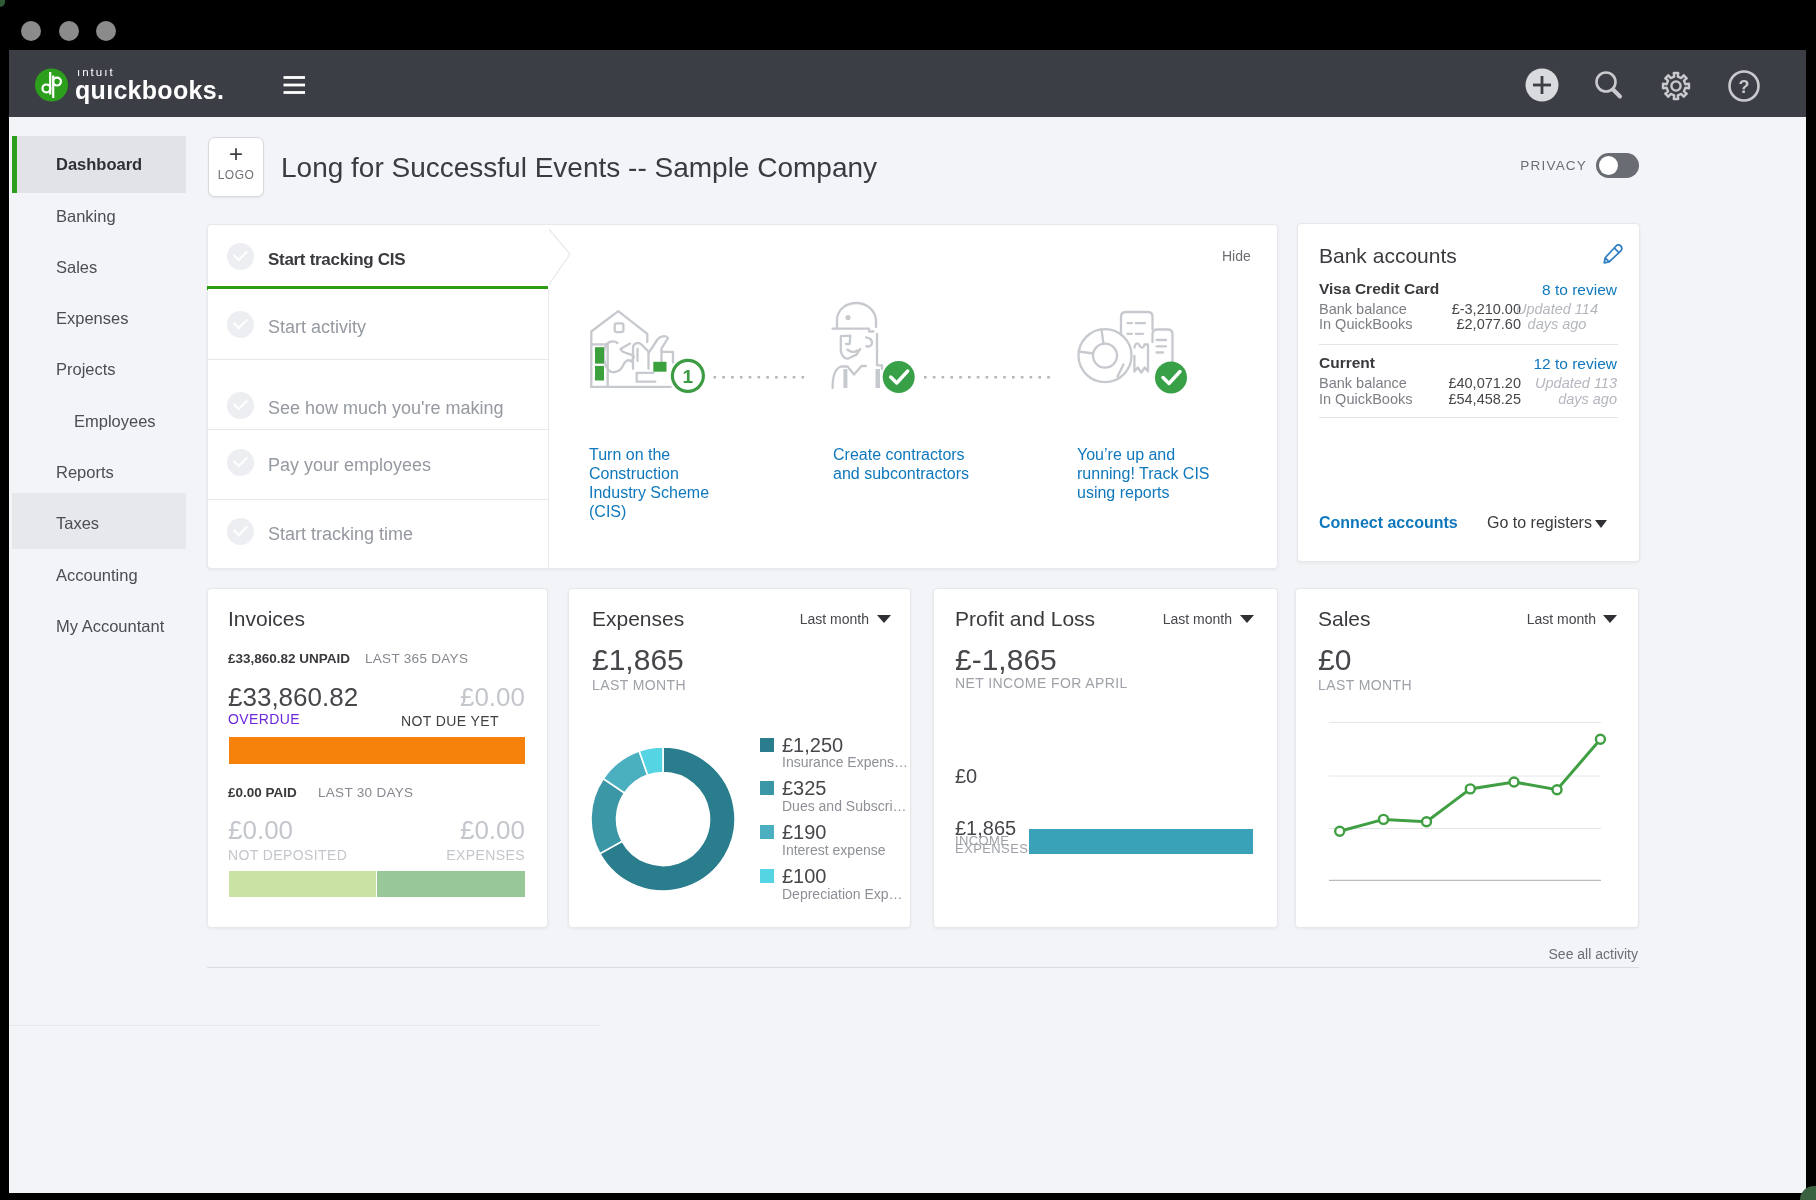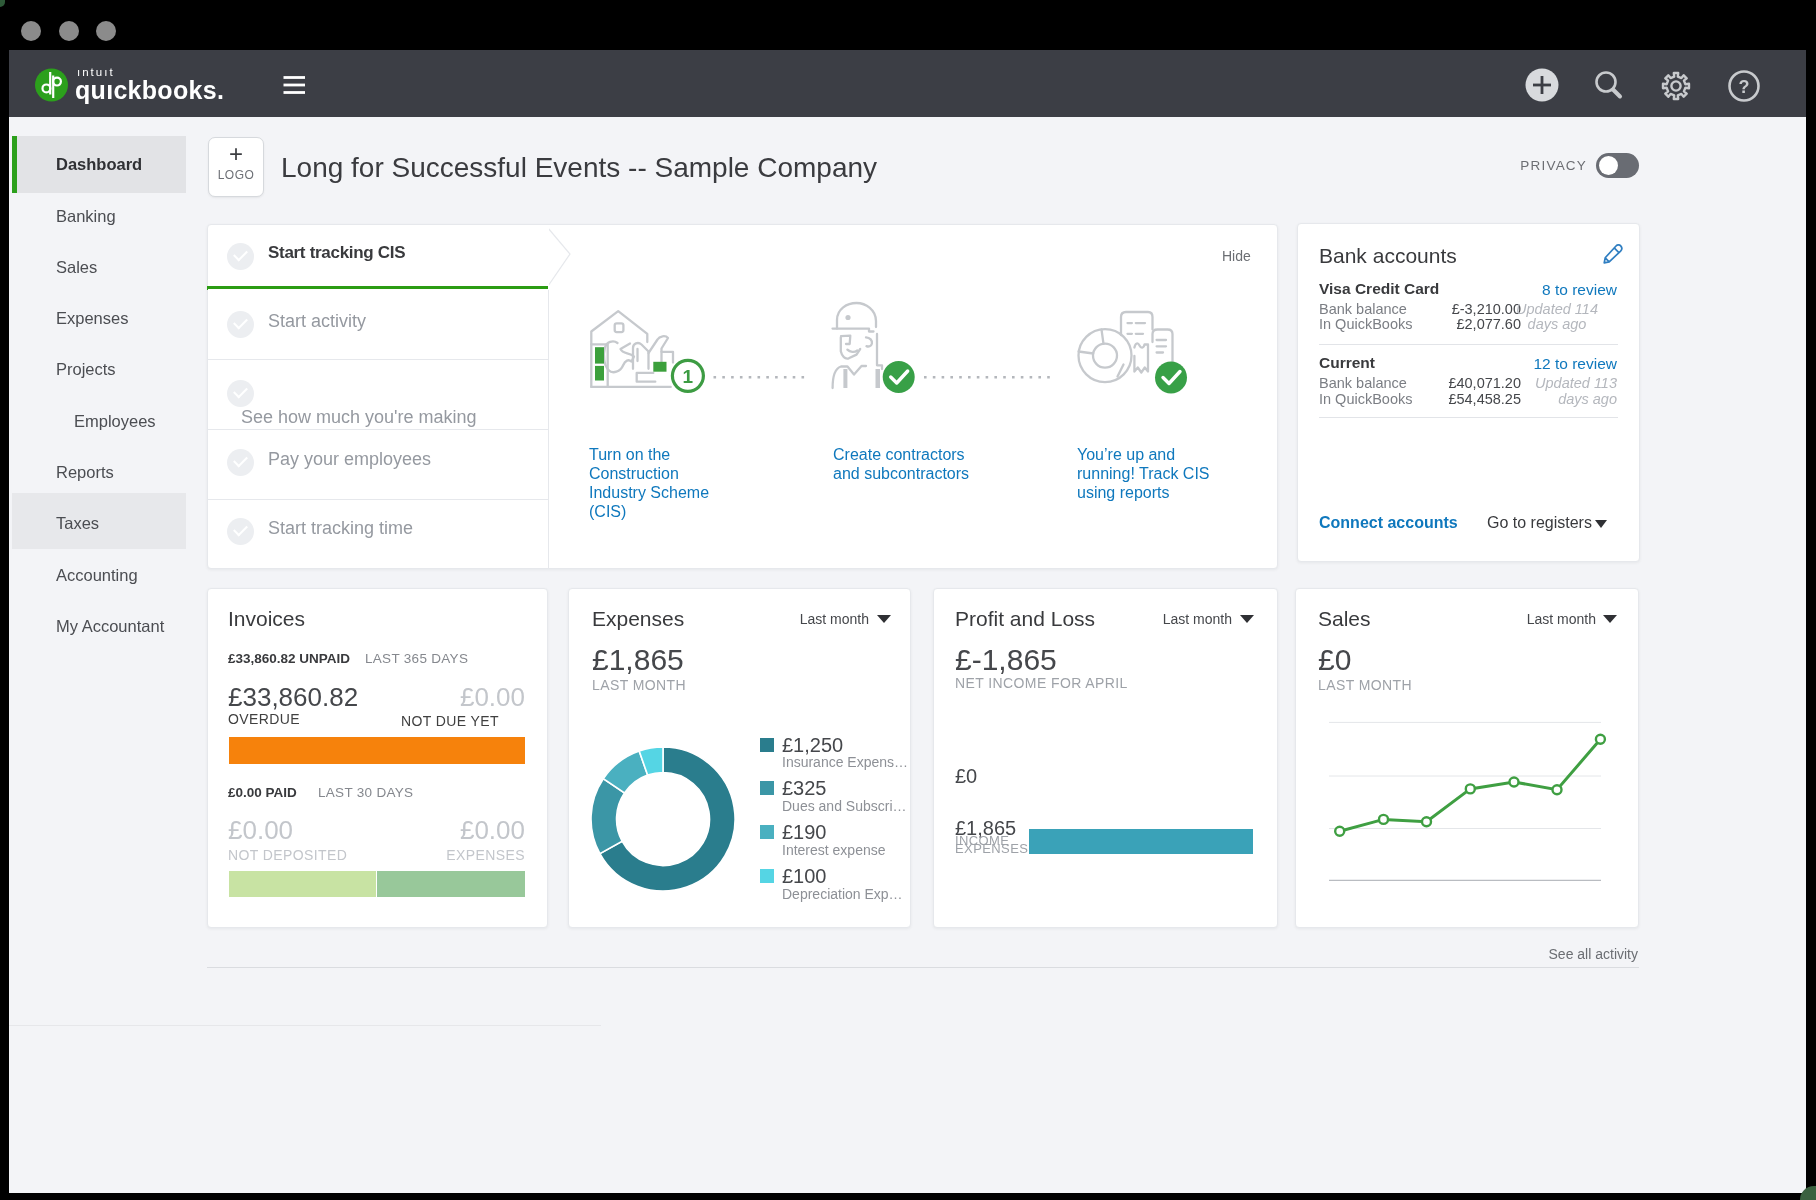--- a/index.html
+++ b/index.html
@@ -5,21 +5,21 @@
   * { margin:0; padding:0; box-sizing:border-box; }
   html,body { width:1816px; height:1200px; overflow:hidden; }
   body { background:#000; font-family:"Liberation Sans", sans-serif; position:relative; }
   .abs { position:absolute; }
   #win { position:absolute; left:9px; top:50px; width:1797px; height:1143px; background:#f3f4f7; overflow:hidden; }
   #topbar { position:absolute; left:0; top:0; width:100%; height:67px; background:#3c3e45; }
   .dot { position:absolute; top:21px; width:20px; height:20px; border-radius:50%; background:#8b8b8b; }
   .card { position:absolute; background:#fff; border:1px solid #e6e8ec; border-radius:4px; box-shadow:0 1px 3px rgba(60,64,67,.07); }
   .sb-item { position:absolute; left:47px; font-size:16.5px; color:#4b4d52; }
   .blue { color:#0f78bd; }
-  .tabrow { display:flex; align-items:flex-start; height:27px; }
+  .tabrow { display:flex; align-items:flex-end; height:27px; }
   .chk { width:27px; height:27px; border-radius:50%; background:#eceef1; display:inline-block; position:relative; flex:none; }
   .chk::after { content:""; position:absolute; left:7px; top:7px; width:11px; height:6px; border-left:2.5px solid #fff; border-bottom:2.5px solid #fff; transform:rotate(-45deg); }
   .tabtxt { margin-left:14px; font-size:18px; color:#9599a0; white-space:nowrap; }
   .ctitle { font-size:21px; color:#393a3d; }
   .lastmonth { font-size:14px; color:#45474b; }
   .bignum { font-size:30px; color:#45474b; }
   .capslabel { font-size:14px; color:#9ea2a8; letter-spacing:.4px; }
 </style>
 </head>
 <body>
@@ -118,21 +118,21 @@
       </svg>
 
       <div class="abs tabrow" style="left:218px;top:193px;">
         <span class="chk"></span>
         <span class="tabtxt" style="color:#393a3d;font-weight:bold;font-size:17px;letter-spacing:-0.3px;">Start tracking CIS</span>
       </div>
       <div class="abs tabrow" style="left:218px;top:261px;">
         <span class="chk"></span>
         <span class="tabtxt">Start activity</span>
       </div>
-      <div class="abs tabrow" style="left:218px;top:330px;flex-direction:column;">
+      <div class="abs tabrow" style="left:218px;top:342px;">
         <span class="chk"></span>
         <span class="tabtxt">See how much you're making</span>
       </div>
       <div class="abs tabrow" style="left:218px;top:399px;">
         <span class="chk"></span>
         <span class="tabtxt">Pay your employees</span>
       </div>
       <div class="abs tabrow" style="left:218px;top:468px;">
         <span class="chk"></span>
         <span class="tabtxt">Start tracking time</span>
@@ -230,21 +230,21 @@
       <div class="card" style="left:197.5px;top:538px;width:341px;height:340px;"></div>
       <div class="card" style="left:558.5px;top:538px;width:343.5px;height:340px;"></div>
       <div class="card" style="left:923.5px;top:538px;width:345.5px;height:340px;"></div>
       <div class="card" style="left:1286px;top:538px;width:344px;height:340px;"></div>
       <div id="invoices">
         <div class="abs ctitle" style="left:219px;top:557px;">Invoices</div>
         <div class="abs" style="left:219px;top:601px;font-size:13.5px;font-weight:bold;color:#393a3d;">£33,860.82 UNPAID</div>
         <div class="abs" style="left:356px;top:601px;font-size:13.5px;color:#85888e;letter-spacing:.3px;">LAST 365 DAYS</div>
         <div class="abs" style="left:219px;top:632px;font-size:26px;color:#45474b;">£33,860.82</div>
         <div class="abs" style="left:366px;top:632px;width:150px;text-align:right;font-size:26px;color:#c3c6cb;">£0.00</div>
-        <div class="abs" style="left:219px;top:661px;font-size:14px;color:#404040;letter-spacing:.4px;">OVERDUE</div>
+        <div class="abs" style="left:219px;top:661px;font-size:14px;color:#6d28d9;letter-spacing:.4px;">OVERDUE</div>
         <div class="abs" style="left:366px;top:663px;width:150px;text-align:center;font-size:14px;color:#404040;letter-spacing:.4px;">NOT DUE YET</div>
         <div class="abs" style="left:220px;top:687px;width:296px;height:27px;background:#f6820c;"></div>
         <div class="abs" style="left:219px;top:735px;font-size:13.5px;font-weight:bold;color:#393a3d;">£0.00 PAID</div>
         <div class="abs" style="left:309px;top:735px;font-size:13.5px;color:#85888e;letter-spacing:.3px;">LAST 30 DAYS</div>
         <div class="abs" style="left:219px;top:765px;font-size:26px;color:#c3c6cb;">£0.00</div>
         <div class="abs" style="left:366px;top:765px;width:150px;text-align:right;font-size:26px;color:#c3c6cb;">£0.00</div>
         <div class="abs" style="left:219px;top:797px;font-size:14px;color:#c3c6cb;letter-spacing:.4px;">NOT DEPOSITED</div>
         <div class="abs" style="left:366px;top:797px;width:150px;text-align:right;font-size:14px;color:#c3c6cb;letter-spacing:.4px;">EXPENSES</div>
         <div class="abs" style="left:220px;top:821px;width:147px;height:26px;background:#c8e3a3;"></div>
         <div class="abs" style="left:368px;top:821px;width:148px;height:26px;background:#98c89a;"></div>

